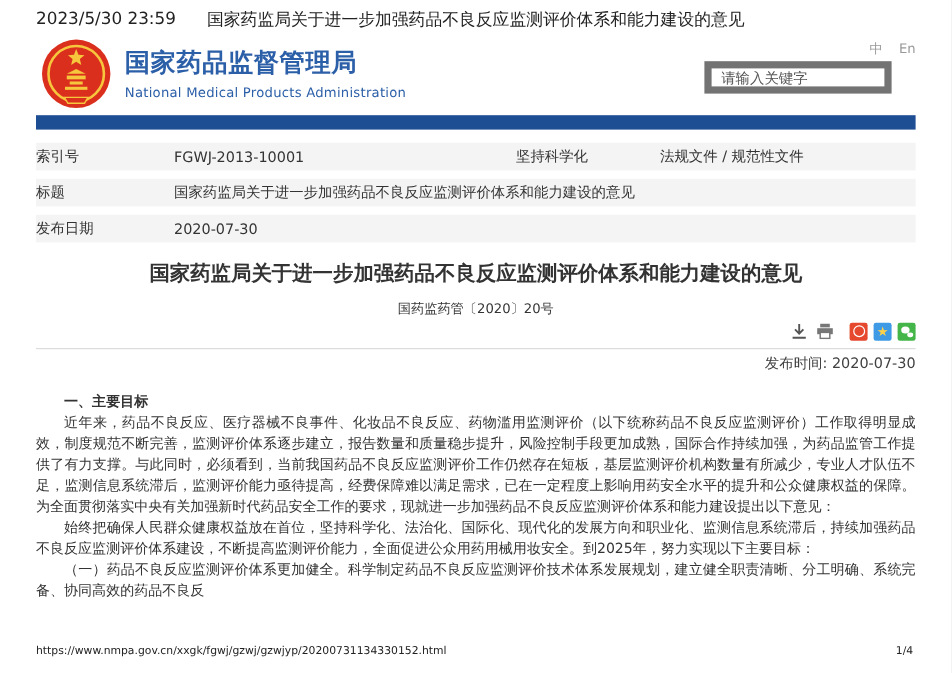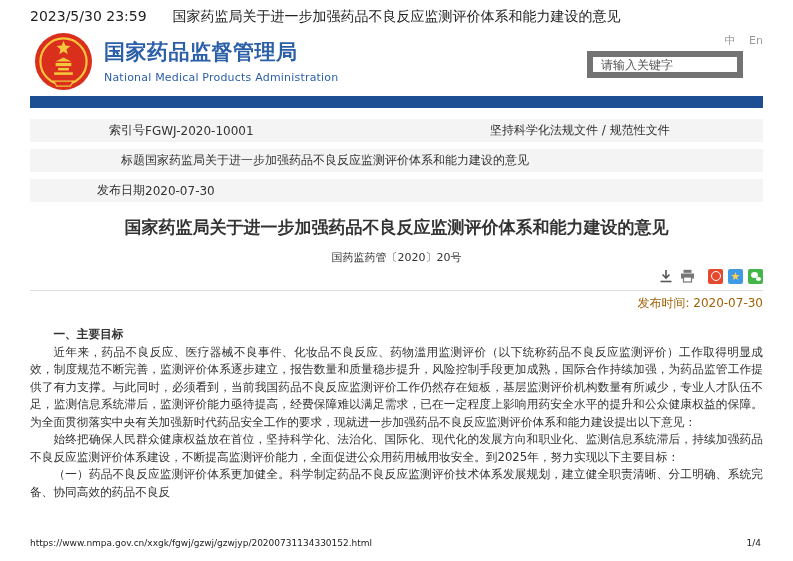--- a/index.html
+++ b/index.html
@@ -26,40 +26,40 @@
   .search-box { position:absolute; right:20px; top:19px; width:156px; height:27px; }
   .search-input { width:100%; height:100%; border:6px solid #737373; font-size:12px; padding:0 8px; color:#444; outline:none; font-family:inherit; }
   .search-input::placeholder { color:#555; opacity:1; }
 
   .nav-bar { position:absolute; top:96px; left:30px; width:733px; height:12px; background:#1d4e93; }
 
   
   .meta-table { position:absolute; top:119px; left:30px; width:733px; font-size:12px; }
   .meta-row { display:grid; grid-template-columns:115px 285px 120px 1fr; align-items:center; height:23px; background:#f4f4f5; margin-bottom:7px; }
   .meta-row.single { grid-template-columns:115px 1fr; }
-  .m-label { text-align:right; color:#333; }
+  .m-label { text-align:left; color:#333; }
   .m-value { text-align:left; color:#333; padding-right:6px; white-space:nowrap; overflow:hidden; }
 
   
   .article-title { position:absolute; top:216px; left:30px; width:733px; text-align:center; font-size:17px; font-weight:bold; color:#333; }
   .doc-number { position:absolute; top:250px; left:30px; width:733px; text-align:center; font-size:11px; color:#333; }
 
   .toolbar { position:absolute; top:268px; right:30px; display:flex; align-items:center; gap:5px; }
   .tool-icon { width:16px; height:16px; display:inline-flex; align-items:center; justify-content:center; cursor:pointer; }
   .share-icon { width:15px; height:15px; border-radius:2px; display:inline-flex; align-items:center; justify-content:center; cursor:pointer; position:relative; }
   .share-icon.weibo { background:#e6482e; margin-left:8px; }
   .weibo::before { content:""; width:8px; height:8px; border:1.6px solid #fff; border-radius:50%; display:block; }
   .share-icon.qzone { background:#3f9ae6; color:#ffd24a; font-size:11px; line-height:1; }
   .qzone::before { content:"\2605"; }
   .share-icon.wechat { background:#44b549; }
   .wechat::before { content:""; position:absolute; left:2.5px; top:3.5px; width:7px; height:6px; border-radius:50%; background:#fff; }
   .wechat::after { content:""; position:absolute; right:2.5px; bottom:2.5px; width:5px; height:4.5px; border-radius:50%; background:#fff; }
 
   .rule { position:absolute; top:290px; left:30px; width:733px; border-top:1px solid #dcdcdc; }
-  .publish-time { position:absolute; top:295px; right:30px; font-size:12px; color:#a16207; }
+  .publish-time { position:absolute; top:295px; right:30px; font-size:12px; color:#404040; }
 
   
   .article-body { position:absolute; top:326px; left:30px; width:733px; height:208px; overflow:hidden; font-size:11.7px; line-height:17.5px; color:#333; text-align:justify; }
   .article-body p { margin:0; }
   .article-body p.indent { text-indent:2em; }
   .article-body p.bold { font-weight:bold; }
 </style>
 </head>
 <body>
 
@@ -92,21 +92,21 @@
     <div class="search-box">
       <input class="search-input" type="text" placeholder="请输入关键字" style="">
     </div>
   </header>
 
   <div class="nav-bar"></div>
 
   <div class="meta-table">
     <div class="meta-row">
       <span class="m-label">索引号</span>
-      <span class="m-value">FGWJ-2020-10001</span>
+      <span class="m-value">FGWJ-2013-10001</span>
       <span class="m-label">坚持科学化</span>
       <span class="m-value">法规文件 / 规范性文件</span>
     </div>
     <div class="meta-row single">
       <span class="m-label">标题</span>
       <span class="m-value">国家药监局关于进一步加强药品不良反应监测评价体系和能力建设的意见</span>
     </div>
     <div class="meta-row single">
       <span class="m-label">发布日期</span>
       <span class="m-value">2020-07-30</span>

